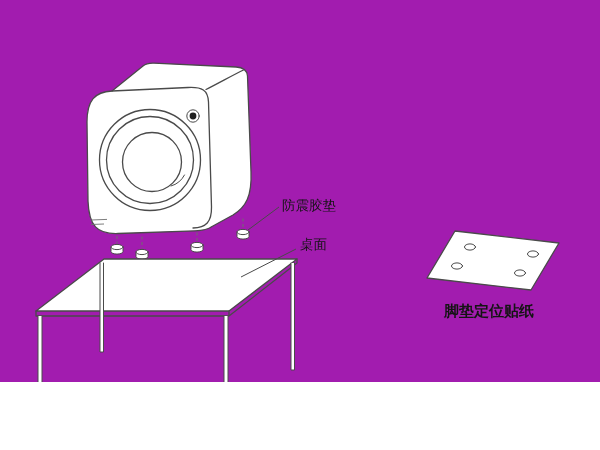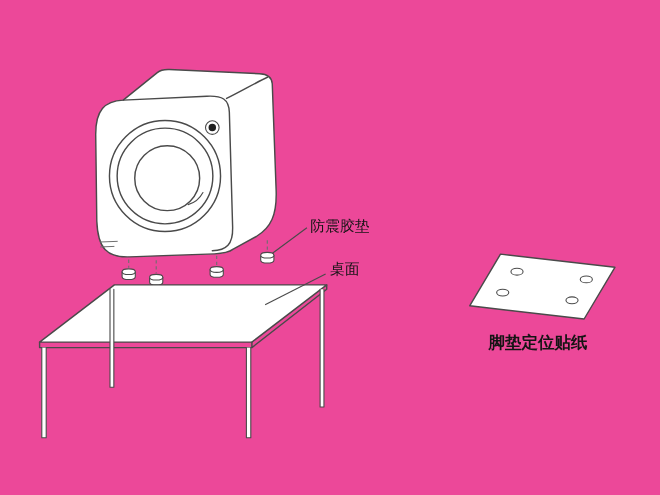--- a/index.html
+++ b/index.html
@@ -1,17 +1,17 @@
 <!DOCTYPE html>
 <html style="--ink: #4a4a4a; --ink-dark: #1f1f1f; --soft: #6e6e6e; --text: #141414; --paper: #ffffff;"><head>
 <meta charset="utf-8">
 <style>
   html,body{margin:0;padding:0;background:#fff;}
   #stage{
-    position:relative;width:600px;height:450px;background:#ec4899;overflow:hidden;
+    position:relative;width:600px;height:382px;background:#a21caf;overflow:hidden;
     font-family:"Liberation Sans",sans-serif;
   }
   svg{display:block;}
   .ln{stroke:var(--ink,#4a4a4a);fill:none;stroke-width:1.3;stroke-linecap:round;stroke-linejoin:round;}
   .thin{stroke-width:1;}
   .face{fill:var(--paper,#ffffff);}
   .dash{stroke:var(--soft,#5a5a5a);stroke-width:1;stroke-dasharray:3 2.5;fill:none;}
   .leader{stroke:var(--ink,#4a4a4a);stroke-width:1;fill:none;}
   .fineprint{stroke:var(--soft,#8a8a8a);stroke-width:0.9;fill:none;}
   .dark-dot{fill:var(--ink-dark,#1f1f1f);stroke:none;}

